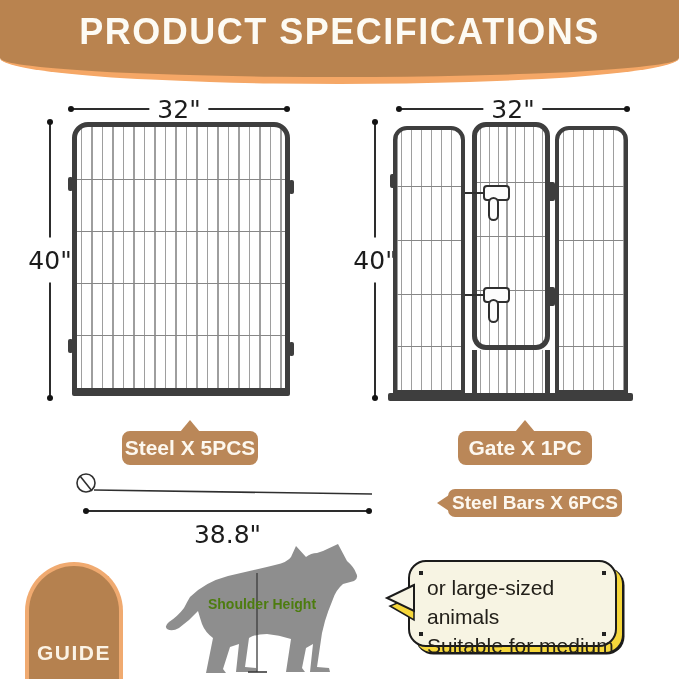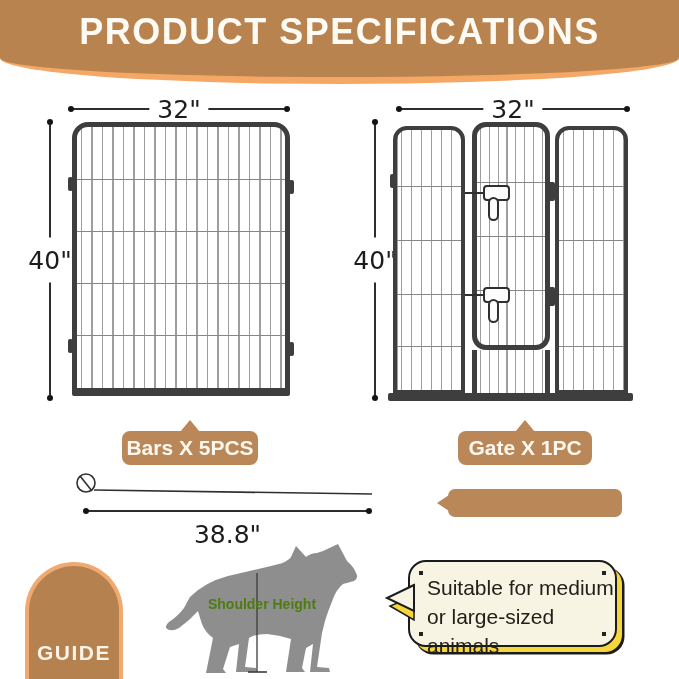--- a/index.html
+++ b/index.html
@@ -157,21 +157,21 @@
     <div class="hwire" style="top:208px;"></div>
     <div class="tab" style="left:-9px; top:50px;"></div>
     <div class="tab" style="left:-9px; top:212px;"></div>
     <div class="tab" style="right:-9px; top:53px;"></div>
     <div class="tab" style="right:-9px; top:215px;"></div>
     <div class="basebar"></div>
   </div>
 
   <div class="pill tag" style="left:122px; top:431px; width:136px; height:34px;">
     <span class="tri-up"></span>
-    <span>Bars X 5PCS</span>
+    <span>Steel X 5PCS</span>
   </div>
 
   <div class="dim-h" style="left:398px; top:108px; width:230px;">
     <span class="dot l"></span>
     <span class="dot r"></span>
     <span class="dim-label">32"</span>
   </div>
 
   <div class="dim-v" style="left:374px; top:121px; height:278px;">
     <span class="dot t"></span>
@@ -231,20 +231,21 @@
   </svg>
 
   <div class="dim-h" style="left:85px; top:510px; width:285px;">
     <span class="dot l"></span>
     <span class="dot r"></span>
     <span class="dim-label below">38.8"</span>
   </div>
 
   <div class="pill" style="left:448px; top:489px; width:174px; height:28px; font-size:19px; border-radius:7px;">
     <span class="tri-left"></span>
+    <span>Steel Bars X 6PCS</span>
   </div>
 
   <div class="size-guide">
     <div>GUIDE</div>
   </div>
 
   <div class="dog-wrap">
     <svg width="220" height="139" viewBox="0 0 220 139">
       <path fill="#8e8e8e" d="
         M136,6 L146,17 Q151,13 157,13 L163,11 L178,4 L187,21
@@ -266,17 +267,17 @@
 
   <div class="callout">
     <svg class="callout-tail" width="32" height="42" viewBox="0 0 32 42">
       <polygon points="30,14 6,24 30,38" fill="#f6d73b" stroke="#1b1b1b" stroke-width="1.5"></polygon>
       <polygon points="30,3 3,16 30,29" fill="#f7f4e3" stroke="#1b1b1b" stroke-width="2"></polygon>
     </svg>
     <span class="cdot tl"></span>
     <span class="cdot tr"></span>
     <span class="cdot bl"></span>
     <span class="cdot br"></span>
+    <div>or large-sized animals</div>
     <div>Suitable for medium</div>
-    <div>or large-sized animals</div>
   </div>
 
 </div>
 
 </body></html>

